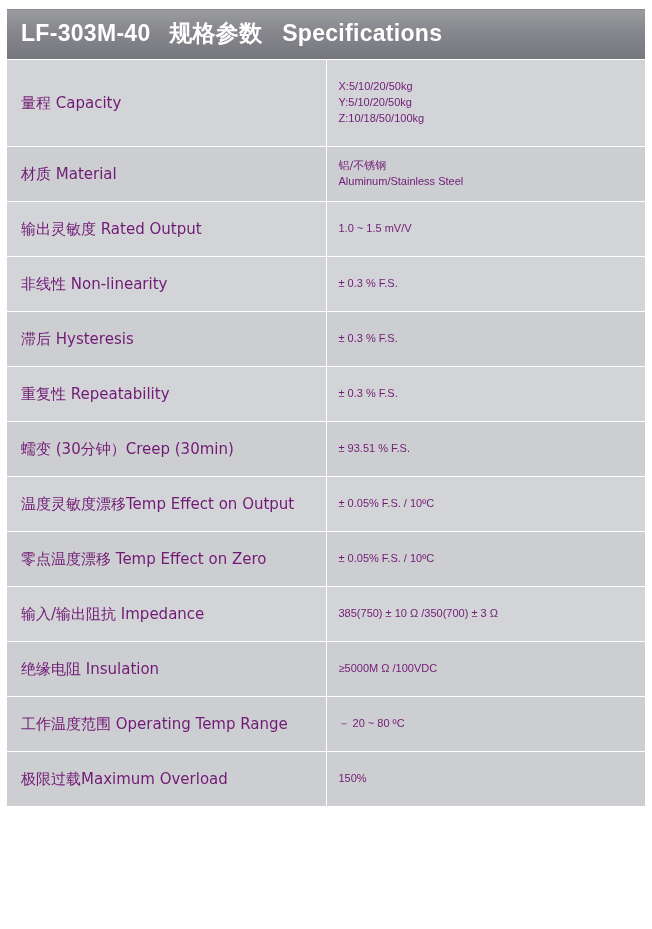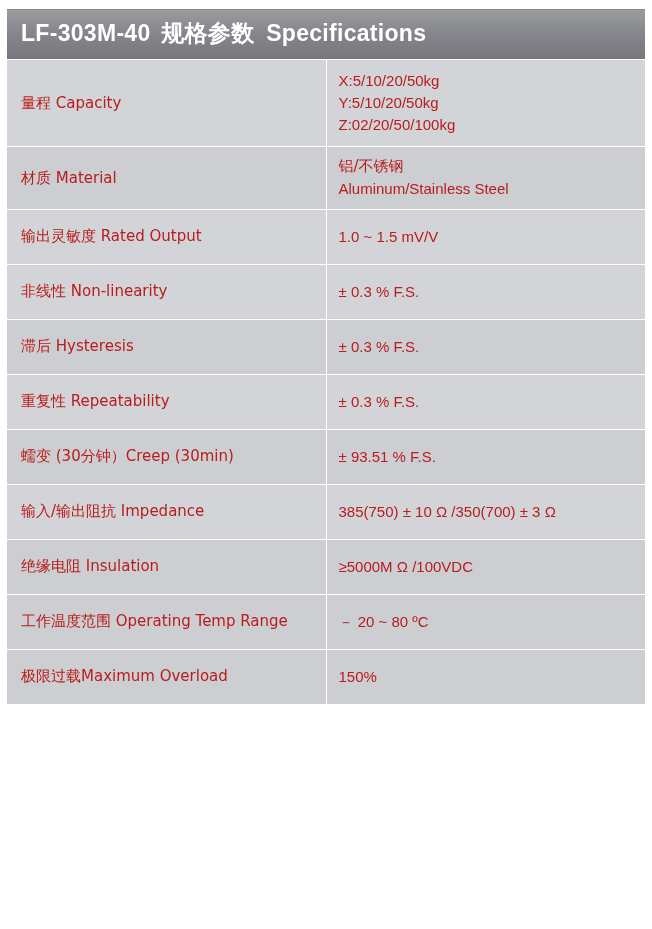--- a/index.html
+++ b/index.html
@@ -40,28 +40,28 @@
     font-family: "Liberation Sans", sans-serif;
   }
   .spec-table td {
     border: 1px solid #ffffff;
     vertical-align: middle;
   }
   td.label {
     width: 355px;
     padding: 9px 12px 9px 14px;
     font-size: 15px;
-    color: #b91c1c;
+    color: #701a75;
     background: #d3d4d7;
     line-height: 1.35;
   }
   td.value {
     padding: 9px 10px 9px 12px;
-    font-size: 15px;
-    color: #b91c1c;
+    font-size: 11px;
+    color: #701a75;
     background: #d3d4d7;
     line-height: 1.45;
   }
   tr.alt td.label, tr.alt td.value {
     background: #cdced1;
   }
   td.value .line {
     display: block;
     white-space: pre;
   }
@@ -77,31 +77,31 @@
 </style>
 </head>
 <body>
 
 <div class="sheet">
   <table class="spec-table">
     <tbody>
       <tr class="title-row">
         <td colspan="2">
           <span class="title-model">LF-303M-40</span>
-          <span class="cjk" style="margin-left:4px;">规格参数</span>
-          <span style="margin-left:5px;">Specifications</span>
+          <span class="cjk" style="margin-left:12px;">规格参数</span>
+          <span style="margin-left:13px;">Specifications</span>
         </td>
       </tr>
 
       <tr class="tall">
         <td class="label cjk">量程 Capacity</td>
         <td class="value">
           <span class="line">X:5/10/20/50kg</span>
           <span class="line">Y:5/10/20/50kg</span>
-          <span class="line">Z:02/20/50/100kg</span>
+          <span class="line">Z:10/18/50/100kg</span>
         </td>
       </tr>
 
       <tr class="alt mid">
         <td class="label cjk">材质 Material</td>
         <td class="value">
           <span class="line cjk">铝/不锈钢</span>
           <span class="line">Aluminum/Stainless Steel</span>
         </td>
       </tr>
@@ -125,21 +125,29 @@
       <tr class="mid">
         <td class="label cjk">重复性 Repeatability</td>
         <td class="value">±  0.3 % F.S.</td>
       </tr>
 
       <tr class="alt mid">
         <td class="label cjk">蠕变 (30分钟）Creep (30min)</td>
         <td class="value">±  93.51 % F.S.</td>
       </tr>
 
+      <tr class="mid">
+        <td class="label cjk">温度灵敏度漂移Temp Effect on Output</td>
+        <td class="value">±  0.05% F.S. / 10ºC</td>
+      </tr>
 
+      <tr class="alt mid">
+        <td class="label cjk">零点温度漂移 Temp Effect on Zero</td>
+        <td class="value">±  0.05% F.S. / 10ºC</td>
+      </tr>
 
       <tr class="mid">
         <td class="label cjk">输入/输出阻抗 Impedance</td>
         <td class="value">385(750) ± 10 Ω /350(700) ± 3 Ω</td>
       </tr>
 
       <tr class="alt mid">
         <td class="label cjk">绝缘电阻  Insulation</td>
         <td class="value">≥5000M Ω /100VDC</td>
       </tr>

